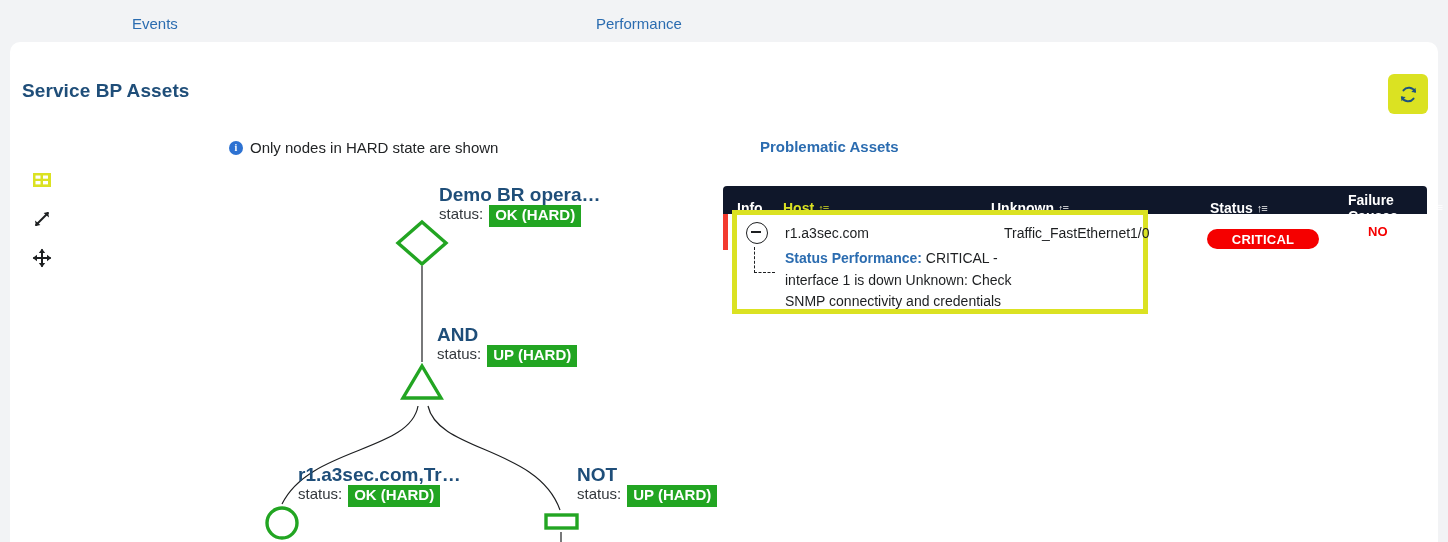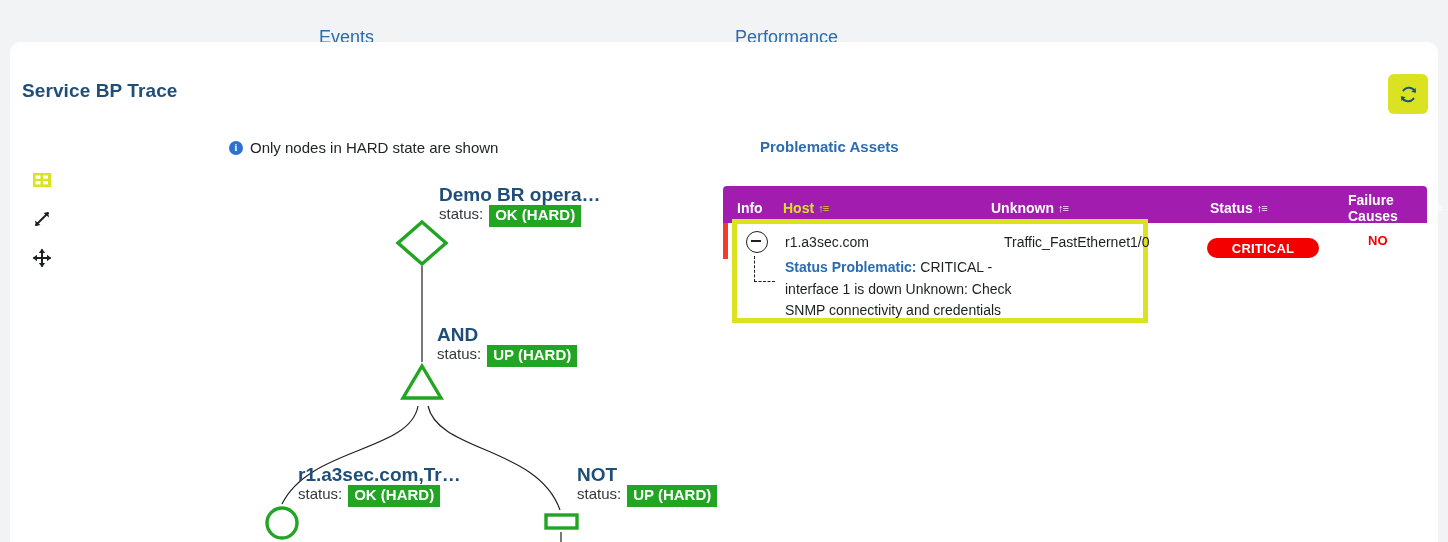--- a/index.html
+++ b/index.html
@@ -18,26 +18,26 @@
 
   
   .tabbar {
     position: absolute;
     left: 0; top: 0;
     width: 1448px; height: 42px;
     background: #f2f3f5;
   }
   .tab {
     position: absolute;
-    top: 16px;
+    top: 3px;
     height: 42px;
     line-height: 42px;
-    font-size: 18px;
+    font-size: 15px;
     color: #2b6cb0;
-    text-align: right;
+    text-align: left;
     cursor: pointer;
     white-space: nowrap;
   }
   .tab.active {
     background: #ffffff;
     border-radius: 8px 8px 0 0;
     color: #2b6cb0;
   }
   #tab-events   { left: 132px;  width: 242px; }
   #tab-perf     { left: 596px;  width: 242px; }
@@ -158,22 +158,22 @@
     color: #2b6cb0;
     margin-left: 36px;
   }
   .assets-table {
     position: absolute;
     left: 713px; top: 144px;
     width: 704px;
   }
   .thead {
     position: relative;
-    background: #a21caf;
-    height: 37px;
+    background: #0f172a;
+    height: 28px;
     border-radius: 4px 4px 0 0;
   }
   .th {
     position: absolute;
     top: 0;
     height: 44px;
     display: flex;
     align-items: center;
     font-size: 14px;
     font-weight: bold;
@@ -289,21 +289,21 @@
     <div class="tab" id="tab-events">
       <span>Events</span>
     </div>
     <div class="tab" id="tab-perf">
       <span>Performance</span>
     </div>
   </div>
 
   <div class="card">
 
-    <div class="page-title">Service BP Trace</div>
+    <div class="page-title">Service BP Assets</div>
 
     <button class="refresh-btn">
       <svg width="19" height="19" viewBox="0 0 24 24">
         <path d="M20.3 8.5A8.6 8.6 0 0 0 5.6 6.8" fill="none" stroke="#1c527f" stroke-width="2.4" stroke-linecap="round"></path>
         <path d="M3.7 15.5A8.6 8.6 0 0 0 18.4 17.2" fill="none" stroke="#1c527f" stroke-width="2.4" stroke-linecap="round"></path>
         <polygon points="20.8,3.6 21.6,9.6 15.6,8.8" fill="#1c527f"></polygon>
         <polygon points="3.2,20.4 2.4,14.4 8.4,15.2" fill="#1c527f"></polygon>
       </svg>
     </button>
 
@@ -420,20 +420,20 @@
 
         <div class="cell" id="cell-service">Traffic_FastEthernet1/0</div>
 
         <div class="critical-pill">CRITICAL</div>
 
         <div class="cell" id="cell-failure">NO</div>
 
         <div class="tree-connector"></div>
 
         <div class="status-info">
-          <b>Status Problematic:</b><span> CRITICAL - interface 1 is down Unknown: Check SNMP connectivity and credentials</span>
+          <b>Status Performance:</b><span> CRITICAL - interface 1 is down Unknown: Check SNMP connectivity and credentials</span>
         </div>
       </div>
 
     </div>
 
   </div>
 </div>
 
 </body></html>

